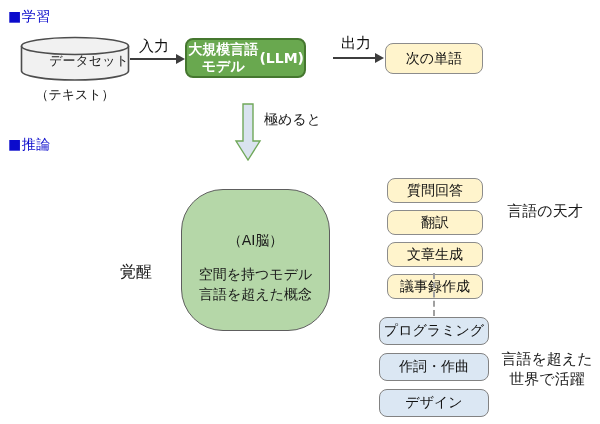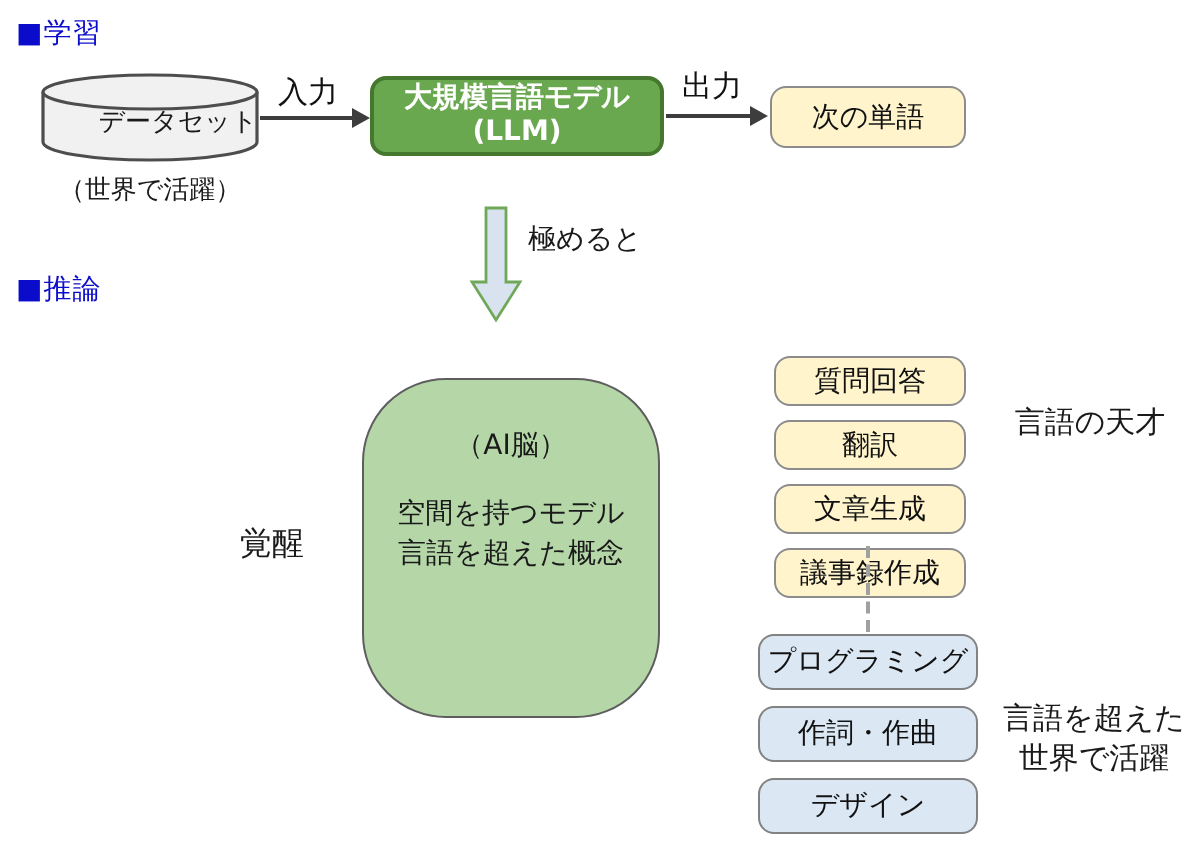--- a/index.html
+++ b/index.html
@@ -38,25 +38,25 @@
   .h-arrow-head {
     width: 0; height: 0;
     border-top: 5px solid transparent;
     border-bottom: 5px solid transparent;
     border-left: 9px solid #3d3d3d;
   }
   .arrow-label { font-size: 15px; color: #111; }
 
   
   .llm-box {
-    left: 185px; top: 38px; width: 147px; height: 40px;
+    left: 185px; top: 38px; width: 121px; height: 40px;
     background: #69a84f;
     border: 2px solid #45772f;
     border-radius: 8px;
-    display: flex; flex-direction: column;
+    display: flex; flex-direction: row;
     align-items: center; justify-content: center;
     color: #ffffff; font-weight: bold; font-size: 14px;
     line-height: 17px; text-align: center;
   }
 
   .note-box {
     background: #fff4cc;
     border: 1.5px solid #8c8c8c;
     border-radius: 8px;
     display: flex; align-items: center; justify-content: center;
@@ -70,27 +70,27 @@
     border: 1.5px solid #828282;
     border-radius: 8px;
     display: flex; align-items: center; justify-content: center;
     font-size: 14px; color: #111;
     left: 379px; width: 110px; height: 28px;
   }
 
   .transition-label { left: 264px; top: 111px; font-size: 14px; }
 
   .brain-shape {
-    left: 181px; top: 189px; width: 149px; height: 170px;
+    left: 181px; top: 189px; width: 149px; height: 142px;
     background: #b5d7a8;
     border: 1.5px solid #5e5e5e;
     border-radius: 42px;
     text-align: center;
     font-size: 14px; line-height: 20px;
-    padding-top: 23px;
+    padding-top: 40px;
   }
   .brain-gap { height: 14px; }
 
   .awakening { left: 120px; top: 262px; font-size: 16px; }
 
   .side-label { font-size: 15px; text-align: center; line-height: 20px; }
   .genius-label { left: 492px; top: 201px; width: 106px; }
   .beyond-label { left: 494px; top: 349px; width: 106px; }
 
   .dashed-connector {
@@ -103,21 +103,21 @@
 
 <div class="canvas">
 
   <div class="abs section-label" style="left:8px; top:8px;">■学習</div>
 
   <svg class="abs" style="left:20px; top:36px;" width="110" height="46" viewBox="0 0 110 46">
     <path d="M1.5,10 L1.5,35 A53.5,9 0 0 0 108.5,35 L108.5,10" fill="#f1f1f1" stroke="#4d4d4d" stroke-width="1.6"></path>
     <ellipse cx="55" cy="10" rx="53.5" ry="8.5" fill="#f1f1f1" stroke="#4d4d4d" stroke-width="1.6"></ellipse>
   </svg>
   <div class="abs cyl-label">データセット</div>
-  <div class="abs cyl-sublabel">（世界で活躍）</div>
+  <div class="abs cyl-sublabel">（テキスト）</div>
 
   <div class="abs arrow-label" style="left:139px; top:37px;">入力</div>
   <div class="abs h-arrow-line" style="left:130px; top:58px; width:47px;"></div>
   <div class="abs h-arrow-head" style="left:176px; top:54px;"></div>
 
   <div class="abs llm-box">
     <span>大規模言語モデル</span>
     <span>(LLM)</span>
   </div>
 

